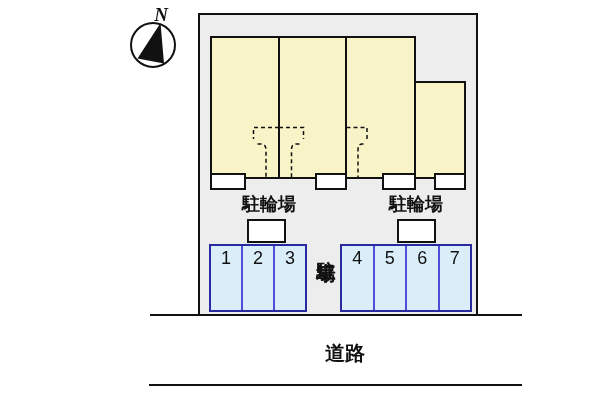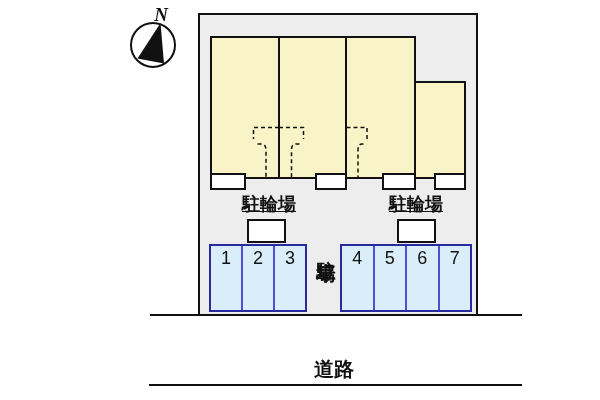--- a/index.html
+++ b/index.html
@@ -18,29 +18,29 @@
   }
   .abs{position:absolute;box-sizing:border-box;}
   .site{left:198px;top:13px;width:280px;height:303px;background:var(--site-fill);border:2.5px solid var(--outline);}
   .building{background:var(--building-fill);border:2px solid var(--outline);}
   .bmain{left:210px;top:36px;width:206px;height:143px;}
   .bright{left:414px;top:81px;width:52px;height:98px;}
   .divline{width:2px;background:var(--outline);top:36px;height:143px;}
   .porch{background:#fff;border:2px solid var(--outline);top:173px;height:17px;}
   .bikebox{background:#fff;border:2px solid var(--outline);top:219px;width:39px;height:24px;}
   .jlabel{font-weight:bold;font-size:18px;text-align:center;line-height:19px;white-space:nowrap;}
-  .bike-label{top:195px;width:70px;text-decoration:underline;}
+  .bike-label{top:195px;width:70px;}
   .pgroup{top:244px;height:68px;background:var(--parking-fill);border:2px solid var(--parking-outer);display:flex;}
   .pcell{flex:1;position:relative;}
   .pcell:not(:last-child){border-right:2px solid var(--parking-divider);}
   .pnum{display:block;text-align:center;margin-top:2px;font-size:18px;line-height:20px;color:#111;}
   .vlabel{left:314px;top:245px;width:24px;height:67px;writing-mode:vertical-rl;text-orientation:upright;
           font-weight:bold;font-size:19px;letter-spacing:2px;line-height:24px;}
   .roadline{height:2px;background:var(--outline);}
-  .road-label{top:356px;left:314px;width:62px;text-align:left;font-weight:bold;font-size:20px;}
+  .road-label{top:340px;left:314px;width:62px;text-align:center;font-weight:bold;font-size:20px;}
   svg{display:block;}
   .overlay{left:0;top:0;width:600px;height:400px;pointer-events:none;}
 </style>
 </head>
 <body>
 
 <div class="canvas">
 
   <div class="abs roadline" style="left:150px;top:314px;width:372px;"></div>
   <div class="abs roadline" style="left:149px;top:384px;width:373px;"></div>

